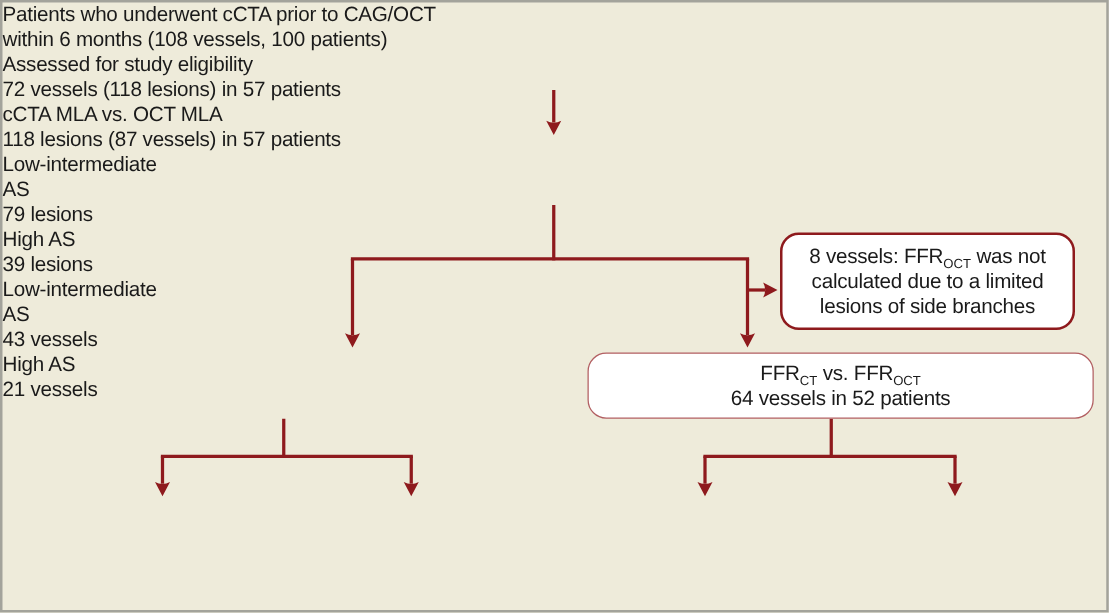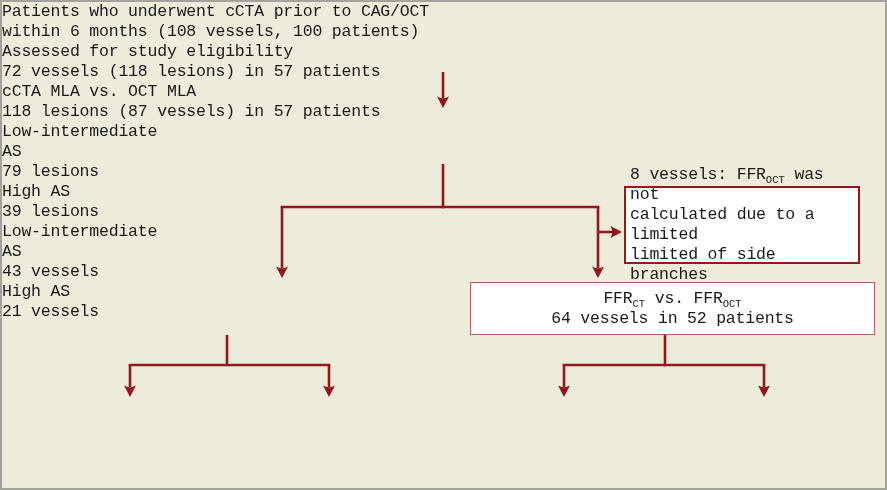--- a/index.html
+++ b/index.html
@@ -16,21 +16,20 @@
     background:#ffffff;
     font-family:"Liberation Sans", sans-serif;
   }
   .figure{
     position:relative;
     width:887px;
     height:490px;
     background:var(--background);
     border:2px solid var(--frame);
     overflow:hidden;
-    font-family:Liberation Mono, monospace;
   }
   .connectors{
     position:absolute;
     left:0;top:0;
     width:887px;height:490px;
   }
   .connectors g{
     stroke:var(--arrow);
     stroke-width:2.6;
     fill:none;
@@ -44,20 +43,21 @@
     background:var(--box-fill);
     display:flex;
     flex-direction:column;
     justify-content:center;
     align-items:center;
     color:var(--text);
     font-size:16.5px;
     line-height:20px;
     letter-spacing:-0.2px;
     padding:2px 4px;
+    border-radius:15px;
   }
   .box.dark{border:2px solid var(--border-dark);}
   .box.light{border:1.5px solid var(--border-light);}
   .line{display:block;}
   [data-bind-lines]{display:contents;}
   sub{
     font-size:10.5px;
     line-height:0;
     letter-spacing:0;
   }
@@ -90,21 +90,21 @@
       <line x1="762" y1="363" x2="762" y2="385" marker-end="url(#ah)"></line>
     </g>
   </svg>
 
   <div class="box dark" style="left:218px;top:14px;width:449px;height:55px" data-bind-lines="boxes.enrollment.lines"><span class="line">Patients who underwent cCTA prior to CAG/OCT</span><span class="line">within 6 months (108 vessels, 100 patients)</span></div>
 
   <div class="box dark" style="left:218px;top:110px;width:449px;height:52px" data-bind-lines="boxes.eligibility.lines"><span class="line">Assessed for study eligibility</span><span class="line">72 vessels (118 lesions) in 57 patients</span></div>
 
   <div class="box dark" style="left:622px;top:184px;width:236px;height:78px">
     <span class="line"><span>8 vessels: FFR</span><sub>OCT</sub><span> was not</span></span>
-    <span data-bind-lines="boxes.exclusion.lines_rest"><span class="line">calculated due to a limited</span><span class="line">limited of side branches</span></span>
+    <span data-bind-lines="boxes.exclusion.lines_rest"><span class="line">calculated due to a limited</span><span class="line">lesions of side branches</span></span>
   </div>
 
   <div class="box light" style="left:31px;top:280px;width:389px;height:53px" data-bind-lines="boxes.mla_comparison.lines"><span class="line">cCTA MLA vs. OCT MLA</span><span class="line">118 lesions (87 vessels) in 57 patients</span></div>
 
   <div class="box light" style="left:468px;top:280px;width:405px;height:53px">
     <span class="line"><span>FFR</span><sub>CT</sub><span> vs. FFR</span><sub>OCT</sub></span>
     <span data-bind-lines="boxes.ffr_comparison.lines_rest"><span class="line">64 vessels in 52 patients</span></span>
   </div>
 
   <div class="box light" style="left:31px;top:398px;width:189px;height:75px" data-bind-lines="boxes.low_intermediate_lesions.lines"><span class="line">Low-intermediate</span><span class="line">AS</span><span class="line">79 lesions</span></div>

